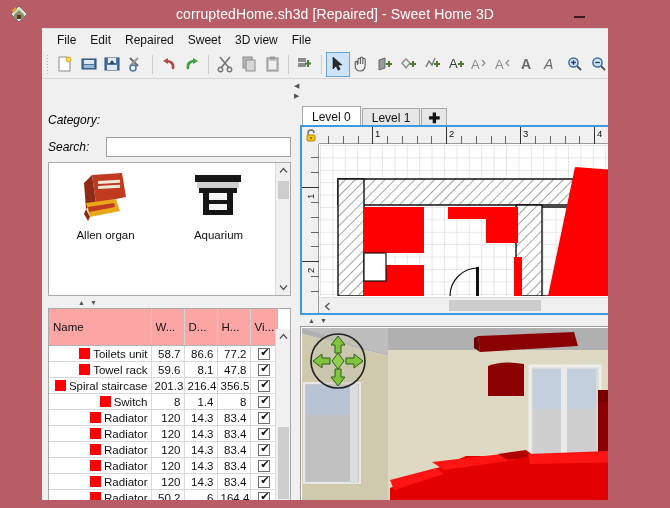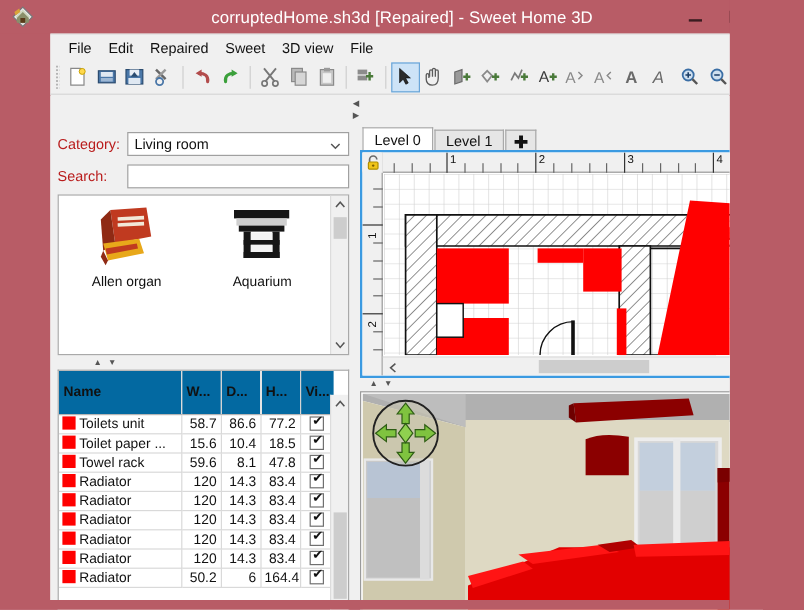--- a/index.html
+++ b/index.html
@@ -98,21 +98,21 @@
   #leftcol {
     position: absolute; left: 0; top: 51px; width: 253px; height: 421px;
     background: #f0f0f0;
   }
   #cat-row, #search-row {
     position: absolute; left: 6px; height: 20px;
     display: flex; align-items: center;
   }
   #cat-row { top: 30px; width: 243px; }
   #search-row { top: 57px; width: 243px; }
-  .lbl { font-size: 12px; color: #b91c1c; width: 58px; }
+  .lbl { font-size: 12px; color: #000000; width: 58px; font-style: italic; }
   .combo {
     flex: 1; height: 20px; background: #ffffff;
     border: 1px solid #a0a0a0;
     display: flex; align-items: center; position: relative;
     font-size: 12px; color: #111; padding-left: 5px;
   }
   .combo .arrow {
     position: absolute; right: 6px; top: 4px;
     width: 9px; height: 9px;
   }
@@ -165,33 +165,33 @@
   #ftable {
     position: absolute; left: 6px; top: 228px; width: 243px; height: 280px;
     background: #ffffff; border: 1px solid #a9a9a9; border-bottom: none;
     overflow: hidden;
   }
   #ftable table {
     border-collapse: collapse; width: 228px; table-layout: fixed;
     font-size: 11.5px;
   }
   #ftable thead th {
-    height: 20px; background: #0369a1; color: #111;
-    font-weight: bold; text-align: left;
+    height: 20px; background: #fca5a5; color: #111;
+    font-weight: normal; text-align: left;
     border-right: 1px solid #d3d3d3;
     border-bottom: 1px solid #b5b5b5;
     padding: 12px 4px; white-space: nowrap; overflow: hidden;
   }
   #ftable thead th.num { text-align: left; }
   #ftable tbody td {
     height: 16px; border-right: 1px solid #d9d9d9;
     border-bottom: 1px solid #d9d9d9;
     padding: 0 3px; color: #111; white-space: nowrap; overflow: hidden;
   }
-  td.c-name { width: 102px; }
+  td.c-name { width: 102px; text-align: right; }
   td.c-num  { width: 33px; text-align: right; }
   td.c-vis  { width: 28px; text-align: center; }
   .swatch {
     display: inline-block; width: 11px; height: 11px;
     vertical-align: -1px; margin-right: 3px;
     background: #ff0000;
   }
   .chk {
     display: inline-block; width: 12px; height: 12px;
     border: 1px solid #707070; background: #fff;
@@ -524,28 +524,20 @@
           <circle cx="9" cy="9" r="7.2" fill="#cfe0f0" stroke="#2f5f96" stroke-width="1.6"></circle>
           <text x="6.3" y="13" font-family="Liberation Serif, serif" font-size="11" font-weight="bold" fill="#1a3d66">?</text>
         </svg>
       </div>
     </div>
 
     <div id="leftcol">
 
       <div id="cat-row">
         <span class="lbl">Category:</span>
-        <div class="combo">
-          <span>Living room</span>
-          <span class="arrow">
-            <svg width="9" height="9" viewBox="0 0 9 9">
-                <path d="M1 3l3.5 3.5L8 3" fill="none" stroke="#555" stroke-width="1.3"></path>
-              </svg>
-          </span>
-        </div>
       </div>
 
       <div id="search-row">
         <span class="lbl">Search:</span>
         <input class="txtinput" type="text" value="" style="">
       </div>
 
       <div id="catalog">
         <div class="cat-grid">
 
@@ -630,31 +622,38 @@
           </thead>
           <tbody id="ftable-body">
               <tr>
                 <td class="c-name"><span class="swatch" style="background: rgb(255, 0, 0);"></span>Toilets unit</td>
                 <td class="c-num">58.7</td>
                 <td class="c-num">86.6</td>
                 <td class="c-num">77.2</td>
                 <td class="c-vis" style="border-right: none;"><span class="chk"></span></td>
               </tr>
               <tr>
-                <td class="c-name"><span class="swatch" style="background: rgb(255, 0, 0);"></span>Toilet paper ...</td>
-                <td class="c-num">15.6</td>
-                <td class="c-num">10.4</td>
-                <td class="c-num">18.5</td>
-                <td class="c-vis" style="border-right: none;"><span class="chk"></span></td>
-              </tr>
-              <tr>
                 <td class="c-name"><span class="swatch" style="background: rgb(255, 0, 0);"></span>Towel rack</td>
                 <td class="c-num">59.6</td>
                 <td class="c-num">8.1</td>
                 <td class="c-num">47.8</td>
+                <td class="c-vis" style="border-right: none;"><span class="chk"></span></td>
+              </tr>
+              <tr>
+                <td class="c-name"><span class="swatch" style="background: rgb(255, 0, 0);"></span>Spiral staircase</td>
+                <td class="c-num">201.3</td>
+                <td class="c-num">216.4</td>
+                <td class="c-num">356.5</td>
+                <td class="c-vis" style="border-right: none;"><span class="chk"></span></td>
+              </tr>
+              <tr>
+                <td class="c-name"><span class="swatch" style="background: rgb(255, 0, 0);"></span>Switch</td>
+                <td class="c-num">8</td>
+                <td class="c-num">1.4</td>
+                <td class="c-num">8</td>
                 <td class="c-vis" style="border-right: none;"><span class="chk"></span></td>
               </tr>
               <tr>
                 <td class="c-name"><span class="swatch" style="background: rgb(255, 0, 0);"></span>Radiator</td>
                 <td class="c-num">120</td>
                 <td class="c-num">14.3</td>
                 <td class="c-num">83.4</td>
                 <td class="c-vis" style="border-right: none;"><span class="chk"></span></td>
               </tr>
               <tr>

